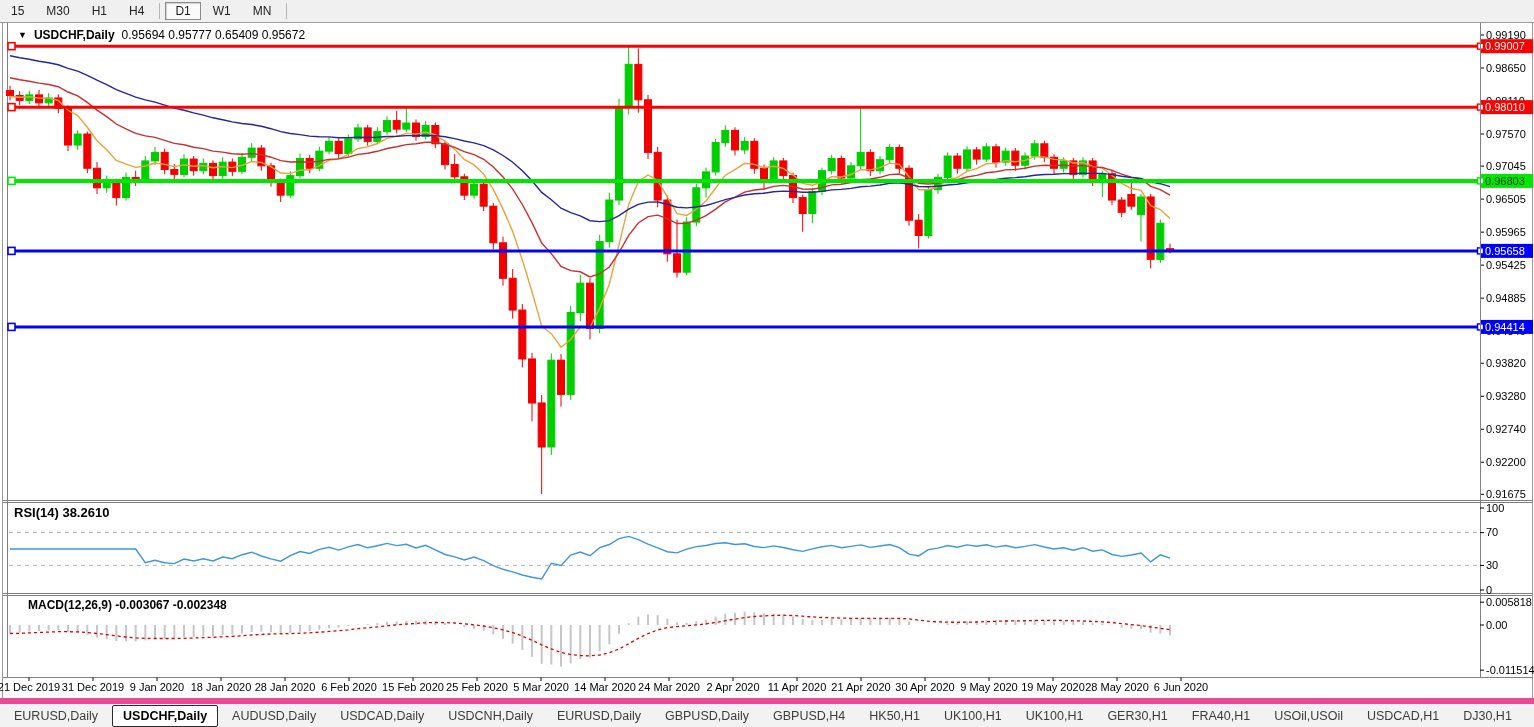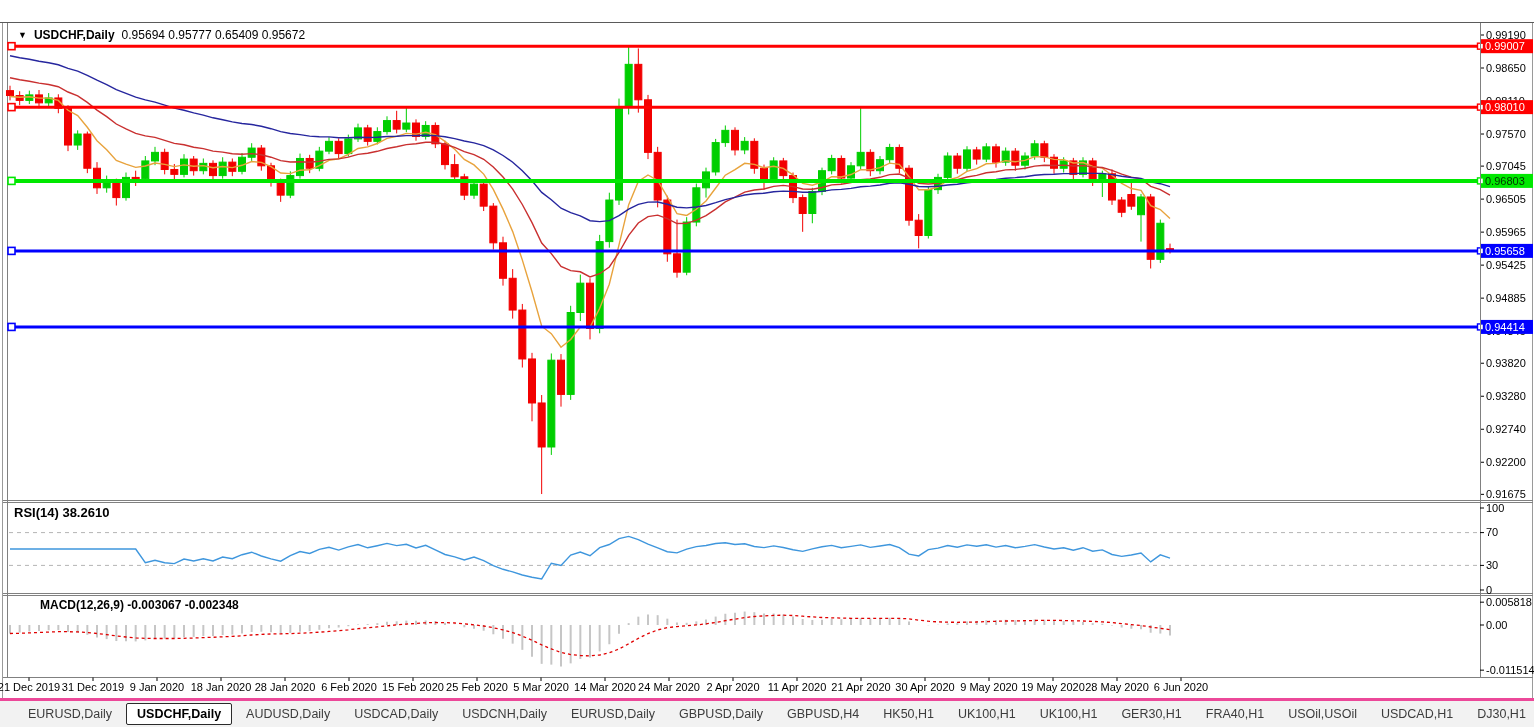--- a/index.html
+++ b/index.html
@@ -8,37 +8,48 @@
   #toolbar{position:absolute;left:0;top:0;width:1534px;height:22px;background:#f0f0f0;
     border-bottom:1px solid #9a9a9a;display:flex;align-items:center;z-index:5;}
   .tf-btn{padding:1px 9px;margin:0 1px;font-size:12px;color:#222;cursor:default;border:1px solid transparent;}
   .tf-btn.active{background:#fafafa;border:1px solid #8a8a8a;box-shadow:inset 1px 1px 1px #cfcfcf;}
   .tf-sep{width:1px;height:16px;background:#b5b5b5;margin:0 4px;}
   
   #chart-title{position:absolute;left:18px;top:28px;font-size:12px;color:#000;z-index:4;
     display:flex;align-items:center;gap:7px;font-weight:bold;}
   #chart-title .tri{font-size:9px;font-weight:normal;}
   #rsi-label{position:absolute;left:14px;top:505px;font-size:13px;color:#000;z-index:4;font-weight:bold;}
-  #macd-label{position:absolute;left:32px;top:598px;font-size:12px;color:#000;z-index:4;font-weight:bold;padding-left:8px;}
+  #macd-label{position:absolute;left:20px;top:598px;font-size:12px;color:#000;z-index:4;font-weight:bold;padding-left:8px;}
   
   #tabbar{position:absolute;left:0;top:698px;width:1534px;height:29px;background:#f2f2f2;
-    border-top:3px solid #ec4899;display:flex;align-items:center;z-index:5;box-sizing:border-box;
-    padding-left:18px;}
+    border-top:6px solid #ec4899;display:flex;align-items:center;z-index:5;box-sizing:border-box;
+    padding-left:4px;}
   .tab{font-size:12.5px;color:#3c3c3c;padding:3px 10px;white-space:nowrap;cursor:default;}
   .tab.active{background:#ffffff;border:1px solid #2b2b2b;border-radius:2px;font-weight:bold;color:#000;}
   .tab-sep{width:1px;height:15px;background:#aaaaaa;margin:0 2px;}
   #tab-spacer{flex:1;}
   .nav-arrow{font-size:10px;color:#8a8a8a;padding:0 9px;cursor:default;}
   svg{position:absolute;left:0;top:0;z-index:1;}
   svg text{font-family:"Liberation Sans",sans-serif;}
 </style>
 </head>
 <body>
 <div id="stage">
 
+  <div id="toolbar">
+      <div class="tf-btn">15</div>
+      <div class="tf-btn">M30</div>
+      <div class="tf-btn">H1</div>
+      <div class="tf-btn">H4</div>
+      <div class="tf-sep"></div>
+      <div class="tf-btn active">D1</div>
+      <div class="tf-btn">W1</div>
+      <div class="tf-btn">MN</div>
+      <div class="tf-sep"></div>
+    </div>
 
   <svg id="chart-svg" width="1534" height="727">
       <rect x="0" y="22" width="1534" height="676" fill="#ffffff"></rect>
       <line x1="0" y1="22.5" x2="1534" y2="22.5" stroke="#5a5a5a" stroke-width="1"></line>
       <line x1="2.5" y1="23" x2="2.5" y2="698" stroke="#9a9a9a"></line>
       <line x1="7.5" y1="23" x2="7.5" y2="677" stroke="#808080"></line>
       <line x1="1532.5" y1="23" x2="1532.5" y2="698" stroke="#9a9a9a"></line>
       <g>
         <line x1="10" y1="85.73349633251817" x2="10" y2="100.40342298288535" stroke="#F20000" stroke-width="1"></line>
         <rect x="6.5" y="90.62347188264057" width="7" height="4.8899755501223865" fill="#F20000" stroke="#F20000"></rect>

